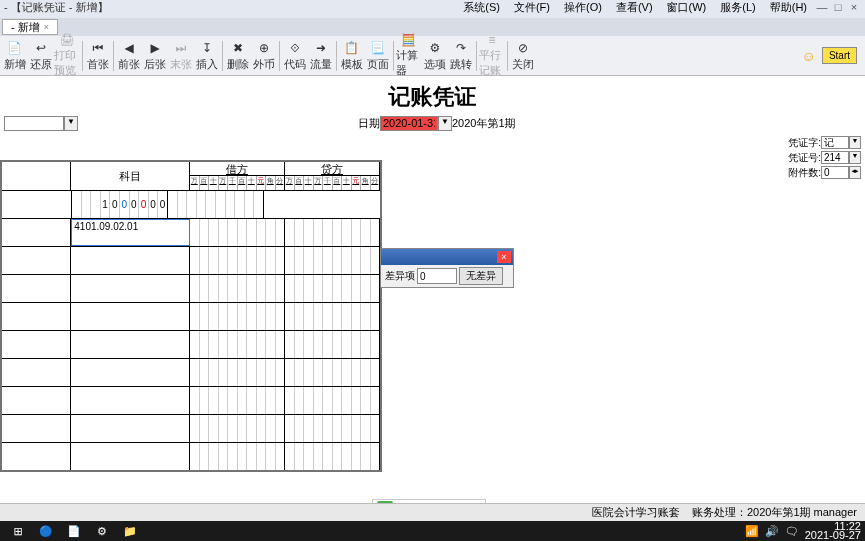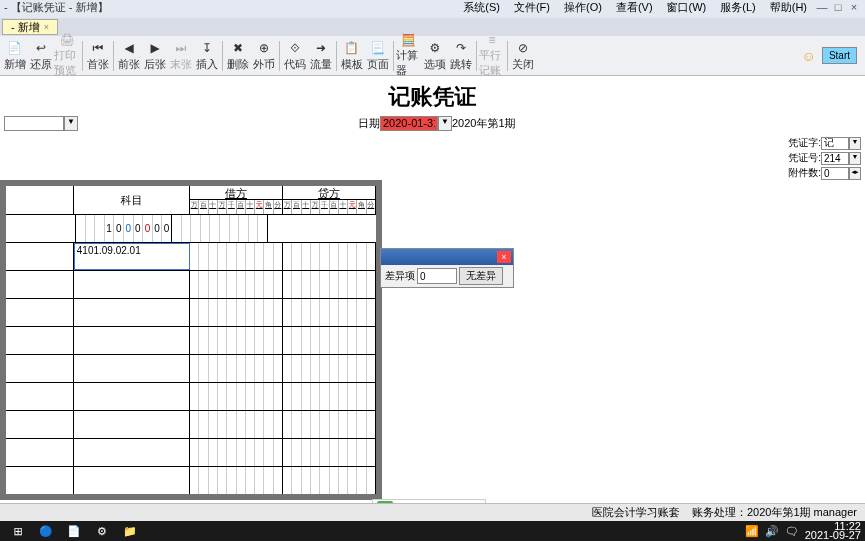--- a/index.html
+++ b/index.html
@@ -5,47 +5,47 @@
 * { margin: 0; padding: 0; box-sizing: border-box; font-family: "SimSun", Arial, sans-serif; font-size: 11px; }
 body { width: 865px; height: 541px; background: #f0f0f0; overflow: hidden; position: relative; }
 
 .titlebar { height: 18px; background: #e4e8f0; display: flex; align-items: flex-start; padding: 0 4px; justify-content: space-between; }
 .titlebar-left { color: #333; }
 .titlebar-right { display: flex; gap: 2px; align-items: center; }
 .menu-item { padding: 0 6px; cursor: pointer; }
 .winbtn { width: 14px; height: 14px; text-align: center; cursor: pointer; color: #555; }
 
 .tabbar { height: 18px; background: #d8dce4; display: flex; align-items: center; padding: 0 2px; }
-.tab { height: 16px; padding: 0 8px; background: #fef9c3; border: 1px solid #aaa; display: flex; align-items: center; gap: 4px; cursor: pointer; font-size: 10px; }
+.tab { height: 16px; padding: 0 8px; background: #ffffff; border: 1px solid #aaa; display: flex; align-items: center; gap: 4px; cursor: pointer; font-size: 10px; }
 .tab .x { color: #888; font-size: 9px; }
 
 .toolbar { height: 40px; background: #eef0f4; border-bottom: 1px solid #bbb; display: flex; align-items: center; padding: 0 2px; }
 .tbtn { width: 26px; height: 38px; display: flex; flex-direction: column; align-items: center; justify-content: center; cursor: pointer; font-size: 9px; color: #333; }
 .tbtn.disabled { color: #aaa; }
 .tbtn .ic { width: 16px; height: 16px; margin-bottom: 1px; display: flex; align-items: center; justify-content: center; font-size: 12px; }
 .tsep { width: 1px; height: 30px; background: #bbb; margin: 0 2px; }
 .toolbar-right { margin-left: auto; display: flex; align-items: center; gap: 6px; padding-right: 6px; }
 .smiley { color: #f0a000; font-size: 14px; cursor: pointer; }
-.start-btn { padding: 2px 6px; border: 1px solid #888; background: #7dd3fc; cursor: pointer; font-size: 10px; }
+.start-btn { padding: 2px 6px; border: 1px solid #888; background: #fde047; cursor: pointer; font-size: 10px; }
 
 .voucher-area { background: #fff; height: 445px; position: relative; }
 .voucher-title { text-align: center; font-size: 22px; font-family: "KaiTi", serif; font-weight: bold; padding: 6px 0 2px; }
 .header-row { display: flex; align-items: center; height: 18px; padding: 0 4px; }
 .left-input { width: 60px; height: 15px; border: 1px solid #888; background: #fff; }
 .date-section { margin-left: 280px; display: flex; align-items: flex-start; gap: 0; }
 .date-section .lbl { font-size: 11px; }
 .date-input { width: 58px; height: 15px; border: 1px solid #888; background: #ef4444; padding: 0 2px; font-size: 11px; }
 .dd { width: 14px; height: 15px; border: 1px solid #888; background: #f0f0f0; text-align: center; cursor: pointer; font-size: 8px; }
 .right-fields { position: absolute; right: 4px; top: 60px; }
-.rf-row { display: flex; align-items: center; height: 14px; margin-bottom: 1px; }
+.rf-row { display: flex; align-items: flex-start; height: 14px; margin-bottom: 1px; }
 .rf-lbl { width: 40px; text-align: right; font-size: 10px; }
 .rf-in { width: 28px; height: 13px; border: 1px solid #888; background: #fff; font-size: 10px; padding: 0 2px; }
 .rf-dd { width: 12px; height: 13px; border: 1px solid #888; background: #f0f0f0; font-size: 7px; text-align: center; }
 
-.grid { position: absolute; top: 104px; left: 0; width: 382px; border: 6px solid #737373; }
+.grid { position: absolute; top: 84px; left: 0; width: 382px; border: 2px solid #737373; }
 .grid-head { display: flex; height: 28px; }
 .col-zhaiyao { width: 70px; border-right: 1px solid #000; }
 .col-kemu { width: 120px; border-right: 1px solid #000; display: flex; align-items: center; justify-content: center; font-size: 11px; }
 .col-money { width: 96px; border-right: 1px solid #000; display: flex; flex-direction: column; text-decoration: underline; }
 .money-title { height: 14px; border-bottom: 1px solid #000; text-align: center; font-size: 11px; }
 .money-cols { height: 14px; display: flex; }
 .mc { flex: 1; border-right: 1px solid #aaa; font-size: 7px; text-align: center; color: #555; }
 .mc:last-child { border-right: none; }
 .mc.red { color: #c00; }
 .grid-row { display: flex; height: 28px; border-top: 1px solid #000; }

